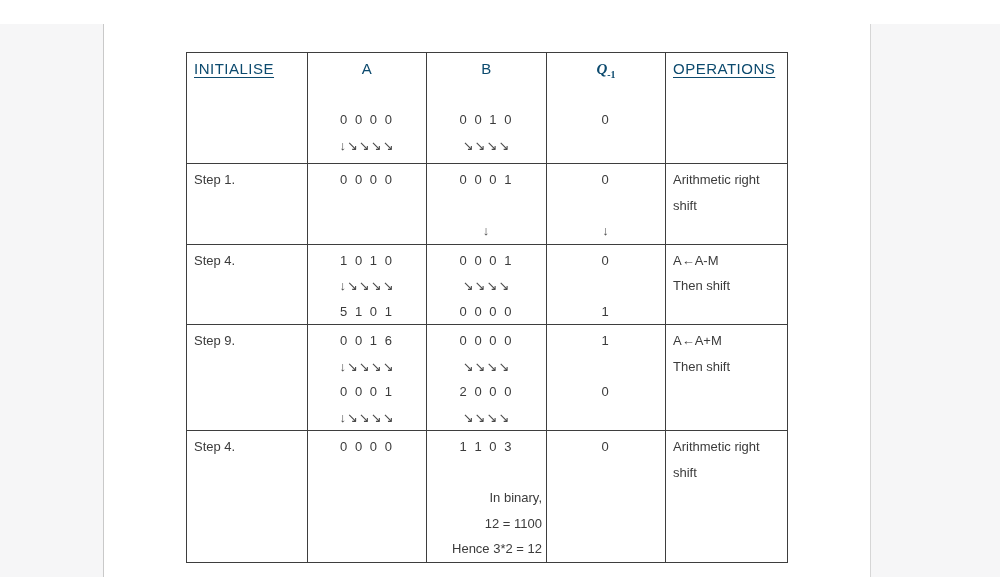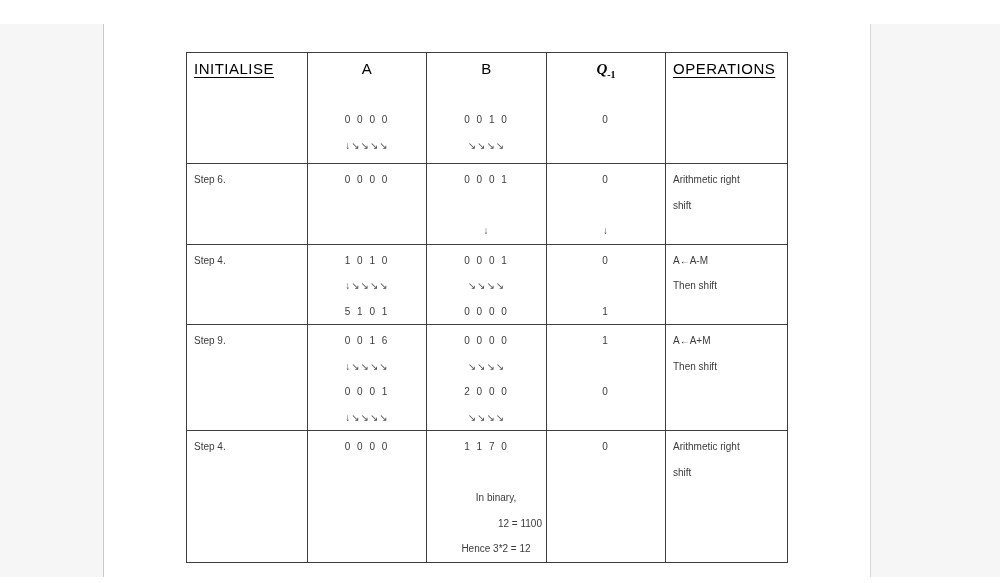--- a/index.html
+++ b/index.html
@@ -17,28 +17,28 @@
     position:absolute;left:186px;top:52px;
     border-collapse:collapse;table-layout:fixed;
   }
   table.booth td{
     border:1px solid #3e3e3e;
     vertical-align:top;
     padding:3px 4px 0 4px;
   }
   .w0{width:121px}.w1{width:119px}.w2{width:120px}.w3{width:119px}.w4{width:122px}
 
-  .ln{height:25.5px;line-height:25.5px;font-size:10px;white-space:pre;}
+  .ln{height:25.5px;line-height:25.5px;font-size:13px;white-space:pre;}
   .c{text-align:center;}
   .l{text-align:left;padding-left:3px;}
-  .hd{color:#000000;font-size:15px;letter-spacing:0.5px;}
+  .hd{color:#0c4a6e;font-size:15px;letter-spacing:0.5px;}
   .ul{text-decoration:underline;text-underline-offset:3px;text-decoration-thickness:1px;}
   .dg{letter-spacing:2px;}
   .ar{letter-spacing:1px;color:#4a4a4a;}
-  .ind1{text-align:center;padding-left:6px;margin-left:13px;}
+  .ind1{text-align:right;padding-left:6px;margin-left:13px;}
   .ind2{text-align:right;padding-left:17px;}
   .qb{font-family:"Liberation Serif","DejaVu Serif",serif;font-style:italic;font-weight:600;font-size:15px;letter-spacing:0;}
   .qs{font-family:"Liberation Serif","DejaVu Serif",serif;font-size:10px;font-weight:700;letter-spacing:0;}
 </style>
 </head>
 <body>
 
 <div class="margin-panel margin-left"></div>
 <div class="margin-panel margin-right"></div>
 
@@ -74,21 +74,21 @@
       <div class="ln"></div>
       <div class="ln c dg">0</div>
     </td>
     <td>
       <div class="ln l hd ul">OPERATIONS</div>
     </td>
   </tr>
 
   <tr style="height:76px">
     <td>
-      <div class="ln l">Step 6.</div>
+      <div class="ln l">Step 1.</div>
     </td>
     <td>
       <div class="ln c dg">0 0 0 0</div>
     </td>
     <td>
       <div class="ln c dg">0 0 0 1</div>
       <div class="ln"></div>
       <div class="ln c ar">↓</div>
     </td>
     <td>
@@ -155,21 +155,21 @@
   </tr>
 
   <tr style="height:127px">
     <td>
       <div class="ln l">Step 4.</div>
     </td>
     <td>
       <div class="ln c dg">0 0 0 0</div>
     </td>
     <td>
-      <div class="ln c dg">1 1 7 0</div>
+      <div class="ln c dg">1 1 0 3</div>
       <div class="ln"></div>
       <div class="ln ind1">In binary,</div>
       <div class="ln ind2">12 = 1100</div>
       <div class="ln ind1">Hence 3*2 = 12</div>
     </td>
     <td>
       <div class="ln c dg">0</div>
     </td>
     <td>
       <div class="ln l">Arithmetic right</div>

